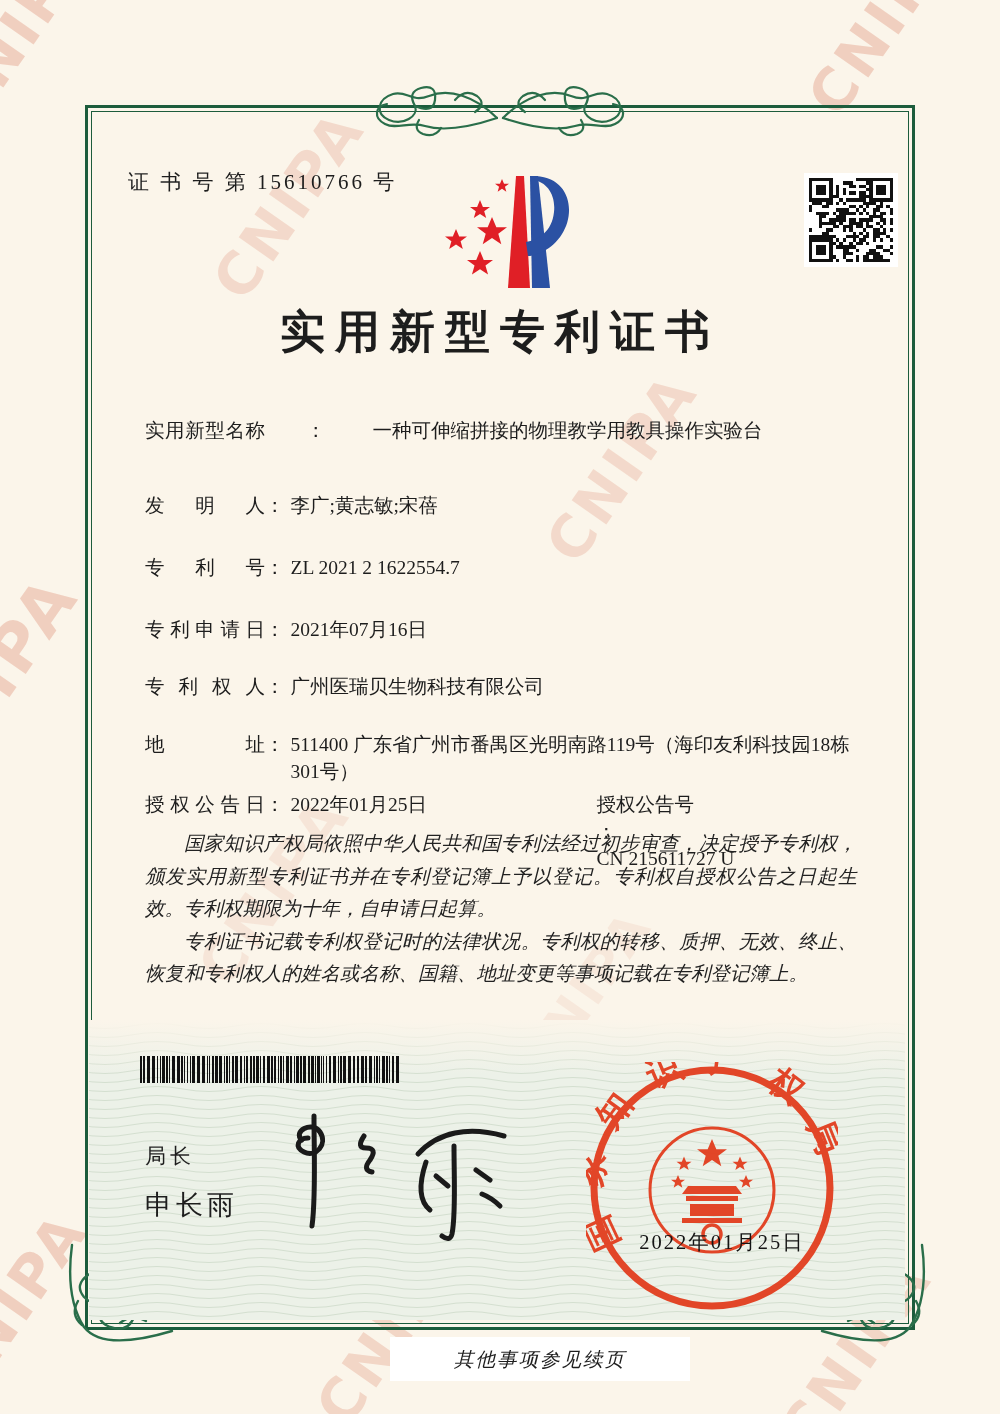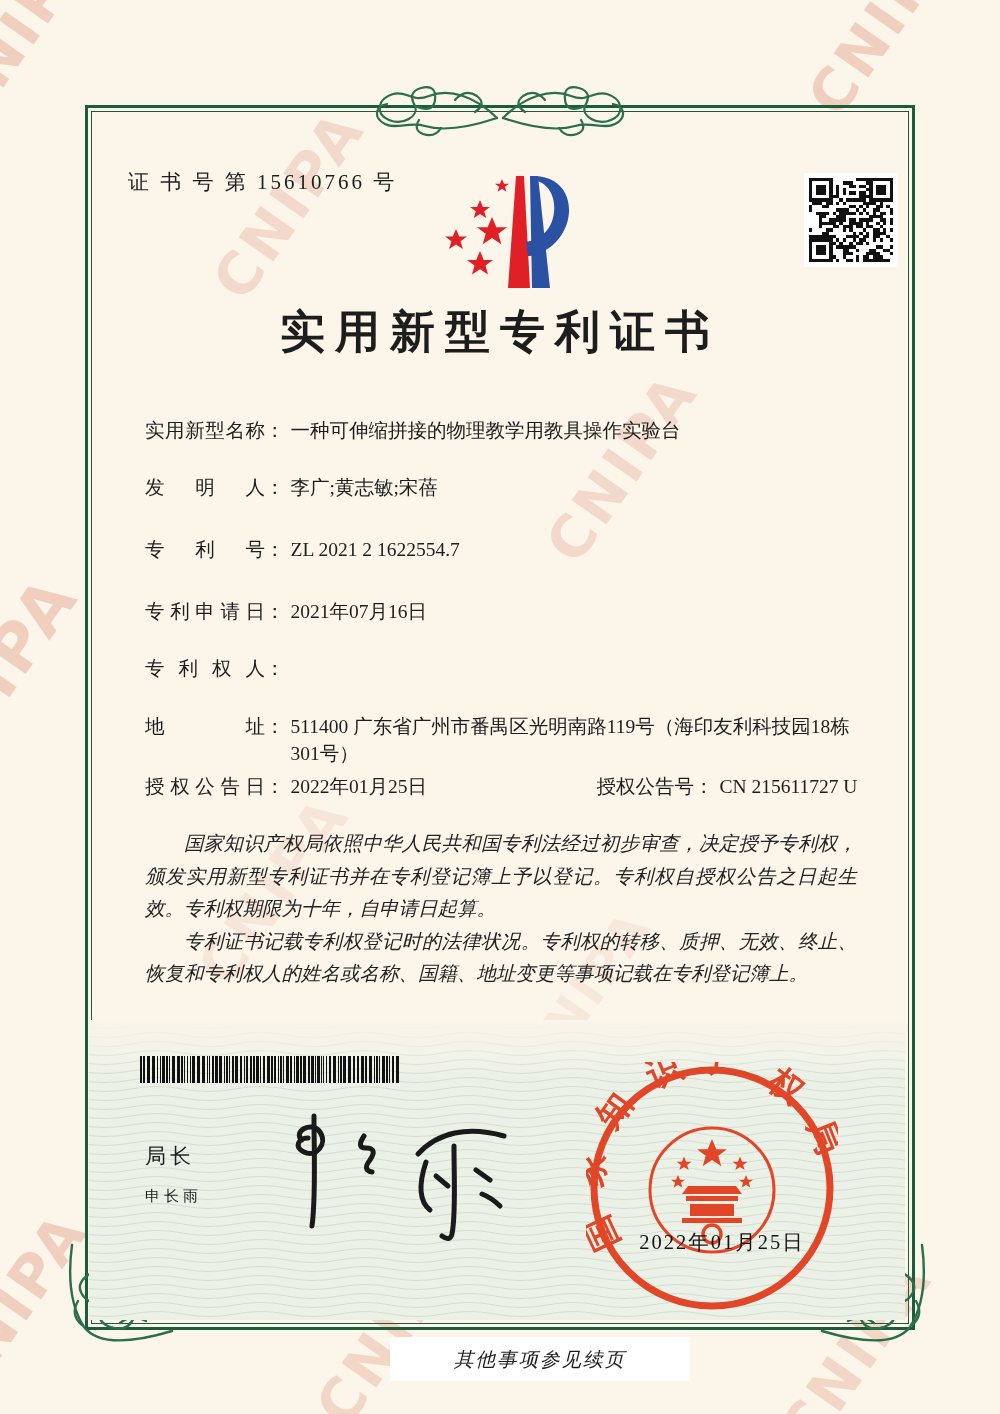--- a/index.html
+++ b/index.html
@@ -34,53 +34,53 @@
   .logo { position:absolute; left:424px; top:168px; }
   .qr { position:absolute; left:804px; top:173px; background:#fff; padding:5px; }
   .title {
     position:absolute; left:0; top:302px; width:1000px;
     text-align:center; font-size:45px; font-weight:bold;
     letter-spacing:10px;
   }
   
   .fields { position:absolute; left:145px; top:417px; width:714px; }
   .field-row { display:flex; font-size:19.5px; line-height:27px; }
-  .field-row:nth-child(1) { margin-bottom:30px; }
+  .field-row:nth-child(1) { margin-bottom:48px;gap:41px; }
   .field-row:nth-child(2) { margin-bottom:35px; }
   .field-row:nth-child(3) { margin-bottom:35px; }
   .field-row:nth-child(4) { margin-bottom:30px; }
   .field-row:nth-child(5) { margin-bottom:31px;align-items:flex-end; }
   .field-row:nth-child(6) { margin-bottom:6px; }
   .flabel {
     display:inline-block; width:120px; flex:none;
     text-align:justify; text-align-last:justify;
   }
   .fcolon { flex:none; margin-right:6px; }
   .fvalue { flex:1; }
   .field-row.has-pair .fvalue { flex:none; width:212px; }
-  .pair2 { display:flex; margin-left:94px; }
+  .pair2 { display:flex; margin-left:94px;flex-direction:column; }
   
   .paras {
     position:absolute; left:145px; top:828px; width:712px;
     font-size:19.5px; line-height:32.5px; text-align:justify;
     font-style:italic; color:#222;
   }
   .paras p { margin:0; text-indent:2em;font-style:italic; }
   
   .band {
     position:absolute; left:89px; top:1020px; width:816px; height:300px;
     background:#ecf1e8; overflow:hidden;
   }
   .band-fade {
     position:absolute; left:0; top:0; width:100%; height:55px;
     background:linear-gradient(#fbf5ea, rgba(251,245,234,0));
   }
   .barcode { position:absolute; left:140px; top:1056px; }
   .sig-title { position:absolute; left:145px; top:1142px; font-size:21px; letter-spacing:4px; }
-  .sig-name  { position:absolute; left:145px; top:1187px; font-size:15px; letter-spacing:4px; }
+  .sig-name  { position:absolute; left:145px; top:1187px; font-size:27px; letter-spacing:4px; }
   .sig-script { position:absolute; left:268px; top:1102px; }
   .seal { position:absolute; left:586px; top:1062px; opacity:.93; }
   .seal-date {
     position:absolute; left:622px; top:1228px; width:200px;
     font-size:20.5px; letter-spacing:2px; color:#141414; text-align:center;
     z-index:5;
   }
   .page-info {
     position:absolute; left:0; top:1356px; width:1000px;
     text-align:center; font-size:17.5px; letter-spacing:2px;
@@ -418,20 +418,21 @@
         <span class="fvalue">ZL 2021 2 1622554.7</span>
     </div>
       <div class="field-row">
       <span class="flabel">专利申请日</span>
         <span class="fcolon">：</span>
         <span class="fvalue">2021年07月16日</span>
     </div>
       <div class="field-row">
       <span class="flabel">专利权人</span>
         <span class="fcolon">：</span>
+        <span class="fvalue">广州医瑞贝生物科技有限公司</span>
     </div>
       <div class="field-row">
       <span class="flabel">地址</span>
         <span class="fcolon">：</span>
         <span class="fvalue">511400 广东省广州市番禺区光明南路119号（海印友利科技园18栋301号）</span>
     </div>
       <div class="field-row has-pair">
       <span class="flabel">授权公告日</span>
         <span class="fcolon">：</span>
         <span class="fvalue">2022年01月25日</span>

